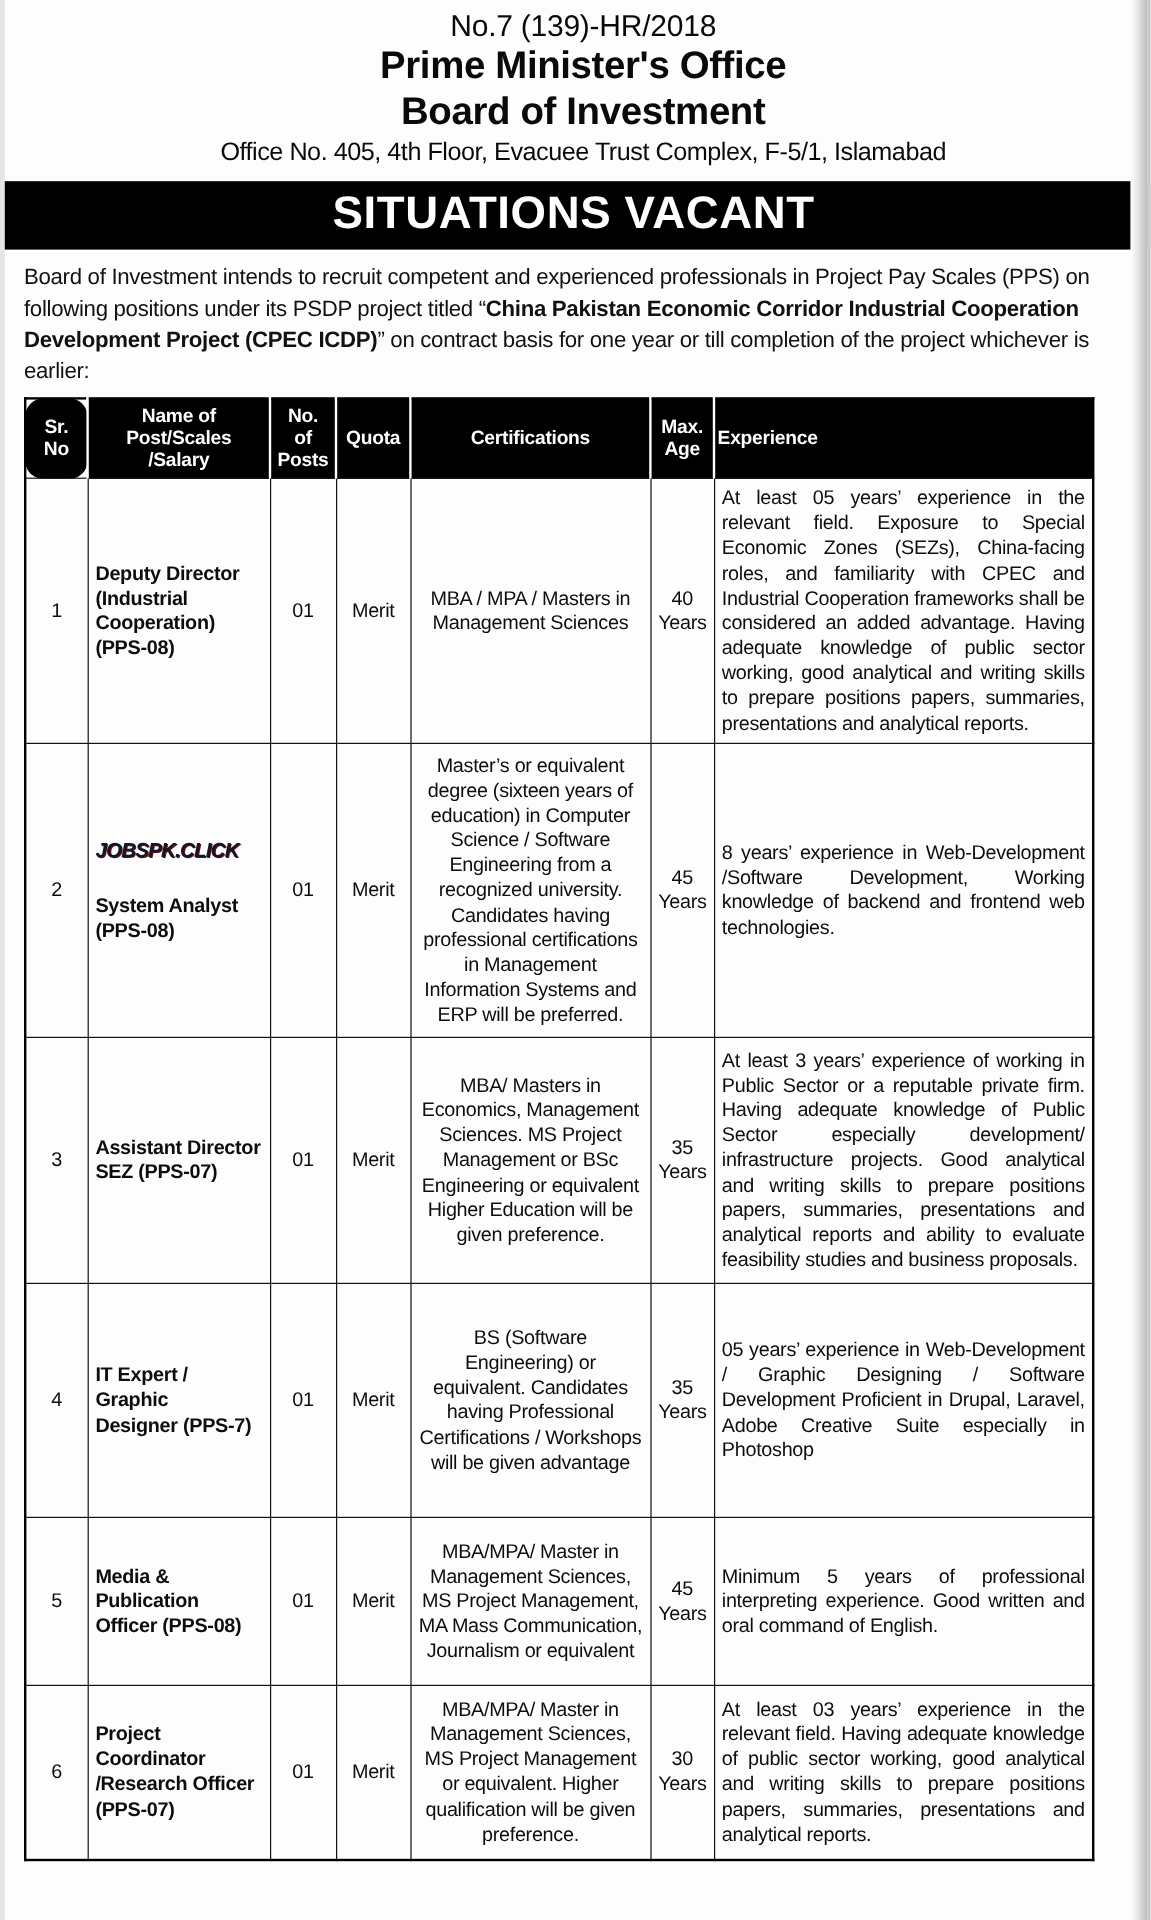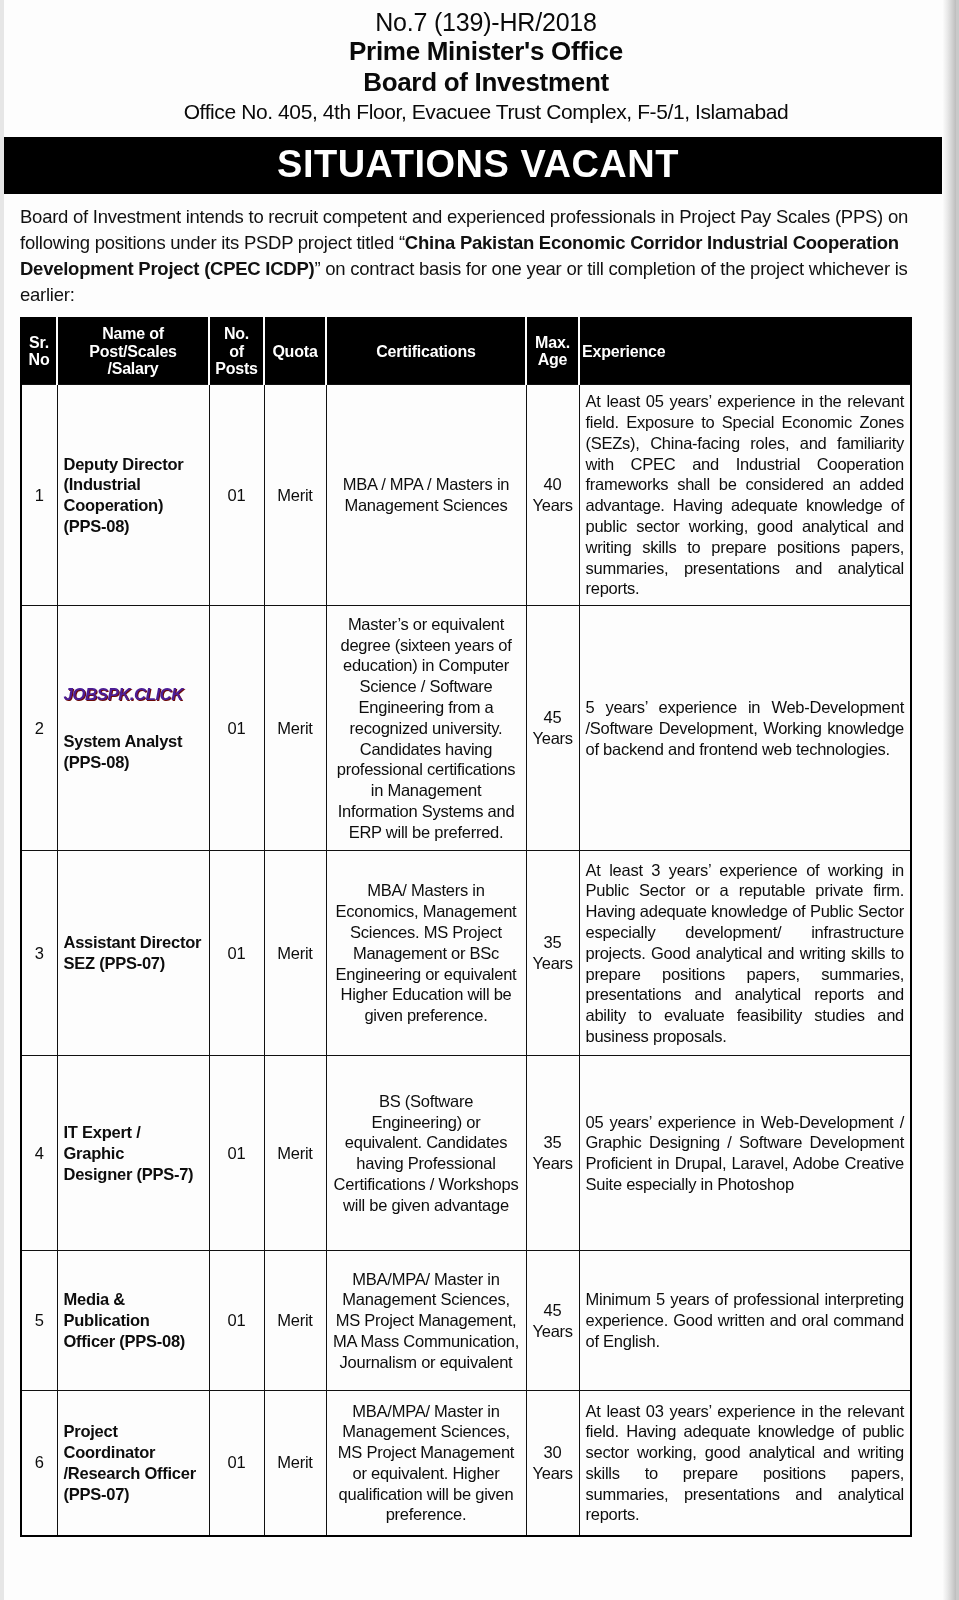--- a/index.html
+++ b/index.html
@@ -36,21 +36,21 @@
     padding: 8px 20px 6px 36px;
     color: #0a0a0a;
   }
   .h-refno {
     font-size: 25px;
     line-height: 1.12;
     letter-spacing: -0.2px;
     font-weight: 400;
   }
   .h-line-b {
-    font-size: 26px;
+    font-size: 32px;
     font-weight: bold;
     line-height: 1.18;
     letter-spacing: -0.3px;
   }
   .h-address {
     font-size: 21px;
     line-height: 1.2;
     letter-spacing: -0.4px;
     padding-top: 2px;
   }
@@ -101,32 +101,32 @@
   table.jobs th:last-child { border-right: none; }
   table.jobs td {
     border: 1.5px solid #111;
     vertical-align: middle;
     padding: 6px 6px;
     color: #0d0d0d;
     font-size: 16.5px;
     line-height: 1.26;
     letter-spacing: -0.25px;
   }
-  .c-sr    { width: 36px;  text-align: center; font-size: 17px; }
+  .c-sr    { width: 52px;  text-align: center; font-size: 17px; border-radius: 15px; }
   .c-post  { width: 152px; font-weight: bold; text-align: left; font-size: 17px; line-height: 1.3; }
   .c-posts { width: 55px;  text-align: center; }
   .c-quota { width: 62px;  text-align: center; }
   .c-qual  { width: 200px; text-align: center; line-height: 1.3; }
   .c-age   { width: 53px;  text-align: center; line-height: 1.22; }
   .c-exp   { text-align: justify; line-height: 1.3; }
   .c-post .post-line { display: block; }
 
   .watermark {
     display: block;
-    color: #4c1d95;
+    color: #0f172a;
     font-weight: bold;
     font-style: italic;
     font-size: 17px;
     letter-spacing: -0.6px;
     margin-bottom: 26px;
     text-shadow: 1px 1px 0 #6d0b0b;
   }
   .row-clip td { padding-bottom: 0; }
 </style>
 </head>
@@ -201,21 +201,21 @@
               <span class="post-line">System Analyst</span>
               <span class="post-line">(PPS-08)</span>
             </td>
             <td class="c-posts" style="height: 245px;">01</td>
             <td class="c-quota" style="height: 245px;">Merit</td>
             <td class="c-qual" style="height: 245px;">Master’s or equivalent degree (sixteen years of education) in Computer Science / Software Engineering from a recognized university. Candidates having professional certifications in Management Information Systems and ERP will be preferred.</td>
             <td class="c-age" style="height: 245px;">
               <div>45</div>
               <div>Years</div>
             </td>
-            <td class="c-exp" style="height: 245px;">5 years’ experience in Web-Development /Software Development, Working knowledge of backend and frontend web technologies.</td>
+            <td class="c-exp" style="height: 245px;">8 years’ experience in Web-Development /Software Development, Working knowledge of backend and frontend web technologies.</td>
           </tr>
           <tr>
             <td class="c-sr" style="height: 205px;">3</td>
             <td class="c-post" style="height: 205px;">
               <span class="post-line">Assistant Director</span>
               <span class="post-line">SEZ (PPS-07)</span>
             </td>
             <td class="c-posts" style="height: 205px;">01</td>
             <td class="c-quota" style="height: 205px;">Merit</td>
             <td class="c-qual" style="height: 205px;">MBA/ Masters in Economics, Management Sciences. MS Project Management or BSc Engineering or equivalent Higher Education will be given preference.</td>

